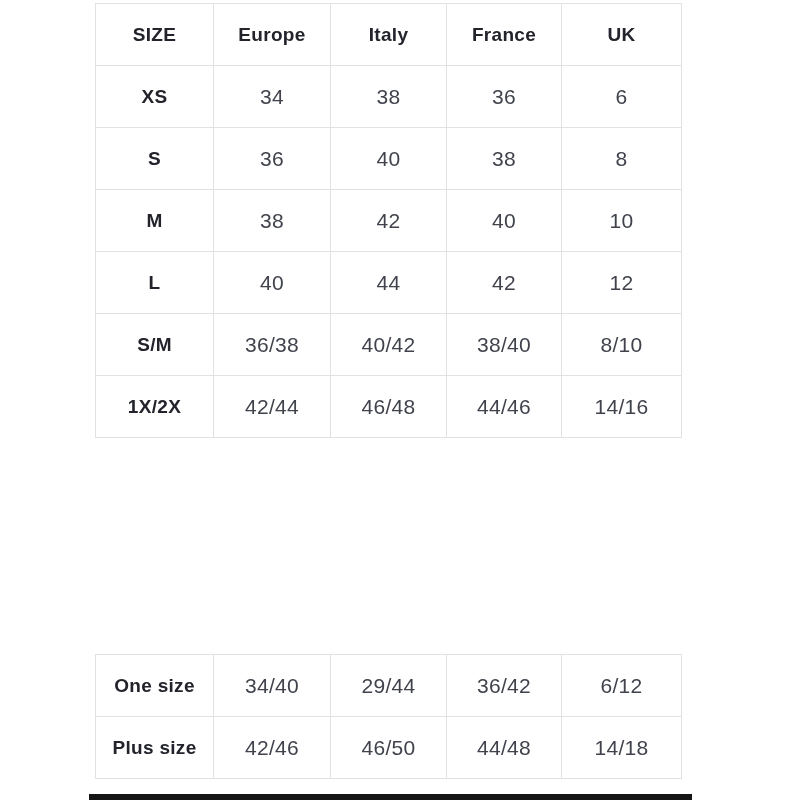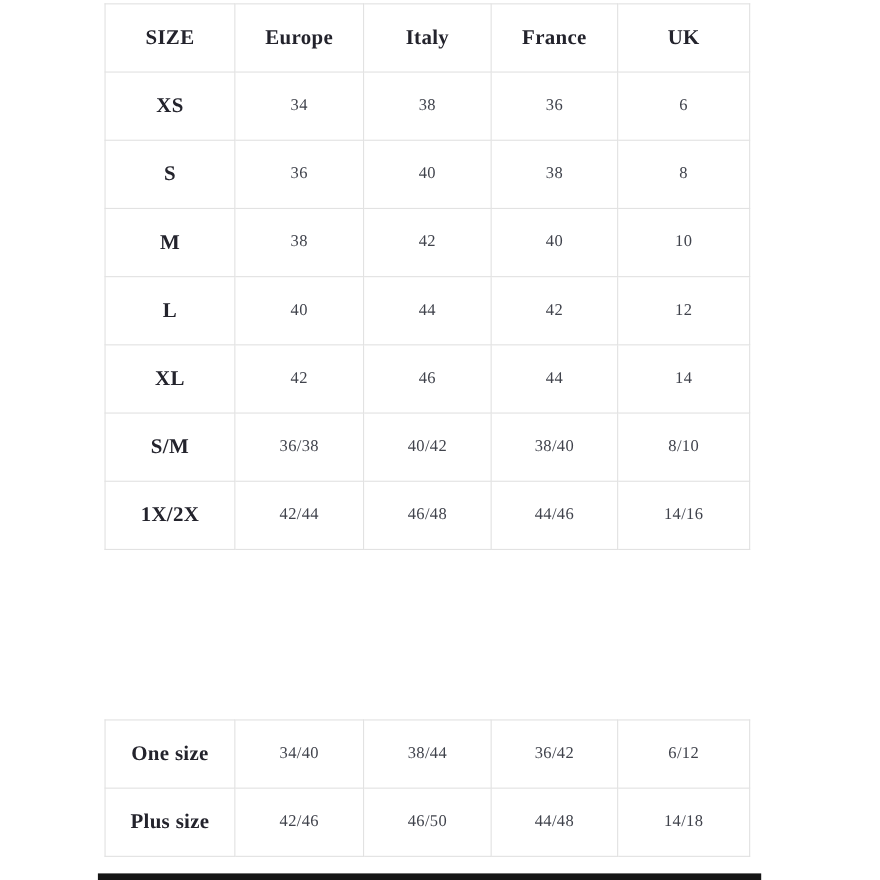--- a/index.html
+++ b/index.html
@@ -19,39 +19,38 @@
     font-family: "Liberation Sans", sans-serif;
     overflow: hidden;
   }
   table.size-table {
     position: absolute;
     left: 95px;
     width: 586px;
     border-collapse: collapse;
     table-layout: fixed;
     background: var(--background);
-    font-family: Liberation Serif, serif;
   }
   table.size-table.main  { top: 3px; }
   table.size-table.extra { top: 654px; }
   .size-table th, .size-table td {
     border: 1px solid var(--border);
     text-align: center;
     vertical-align: middle;
     height: 62px;
     padding: 0 4px;
     letter-spacing: 0.3px;
   }
   .size-table th {
     font-size: 19px;
     font-weight: 700;
     color: var(--header-text);
   }
   .size-table td {
-    font-size: 15px;
+    font-size: 21px;
     font-weight: 400;
     color: var(--cell-text);
   }
   .bottom-bar {
     position: absolute;
     left: 89px;
     top: 794px;
     width: 603px;
     height: 6px;
     background: var(--bottom-bar);
@@ -100,27 +99,20 @@
       <td>10</td>
     </tr>
     <tr>
       <th>L</th>
       <td>40</td>
       <td>44</td>
       <td>42</td>
       <td>12</td>
     </tr>
     <tr>
-      <th>XL</th>
-      <td>42</td>
-      <td>46</td>
-      <td>44</td>
-      <td>14</td>
-    </tr>
-    <tr>
       <th>S/M</th>
       <td>36/38</td>
       <td>40/42</td>
       <td>38/40</td>
       <td>8/10</td>
     </tr>
     <tr>
       <th>1X/2X</th>
       <td>42/44</td>
       <td>46/48</td>
@@ -135,21 +127,21 @@
     <col style="width:118px">
       <col style="width:117px">
       <col style="width:116px">
       <col style="width:115px">
       <col style="width:120px">
   </colgroup>
   <tbody>
     <tr>
       <th>One size</th>
       <td>34/40</td>
-      <td>38/44</td>
+      <td>29/44</td>
       <td>36/42</td>
       <td>6/12</td>
     </tr>
     <tr>
       <th>Plus size</th>
       <td>42/46</td>
       <td>46/50</td>
       <td>44/48</td>
       <td>14/18</td>
     </tr>

